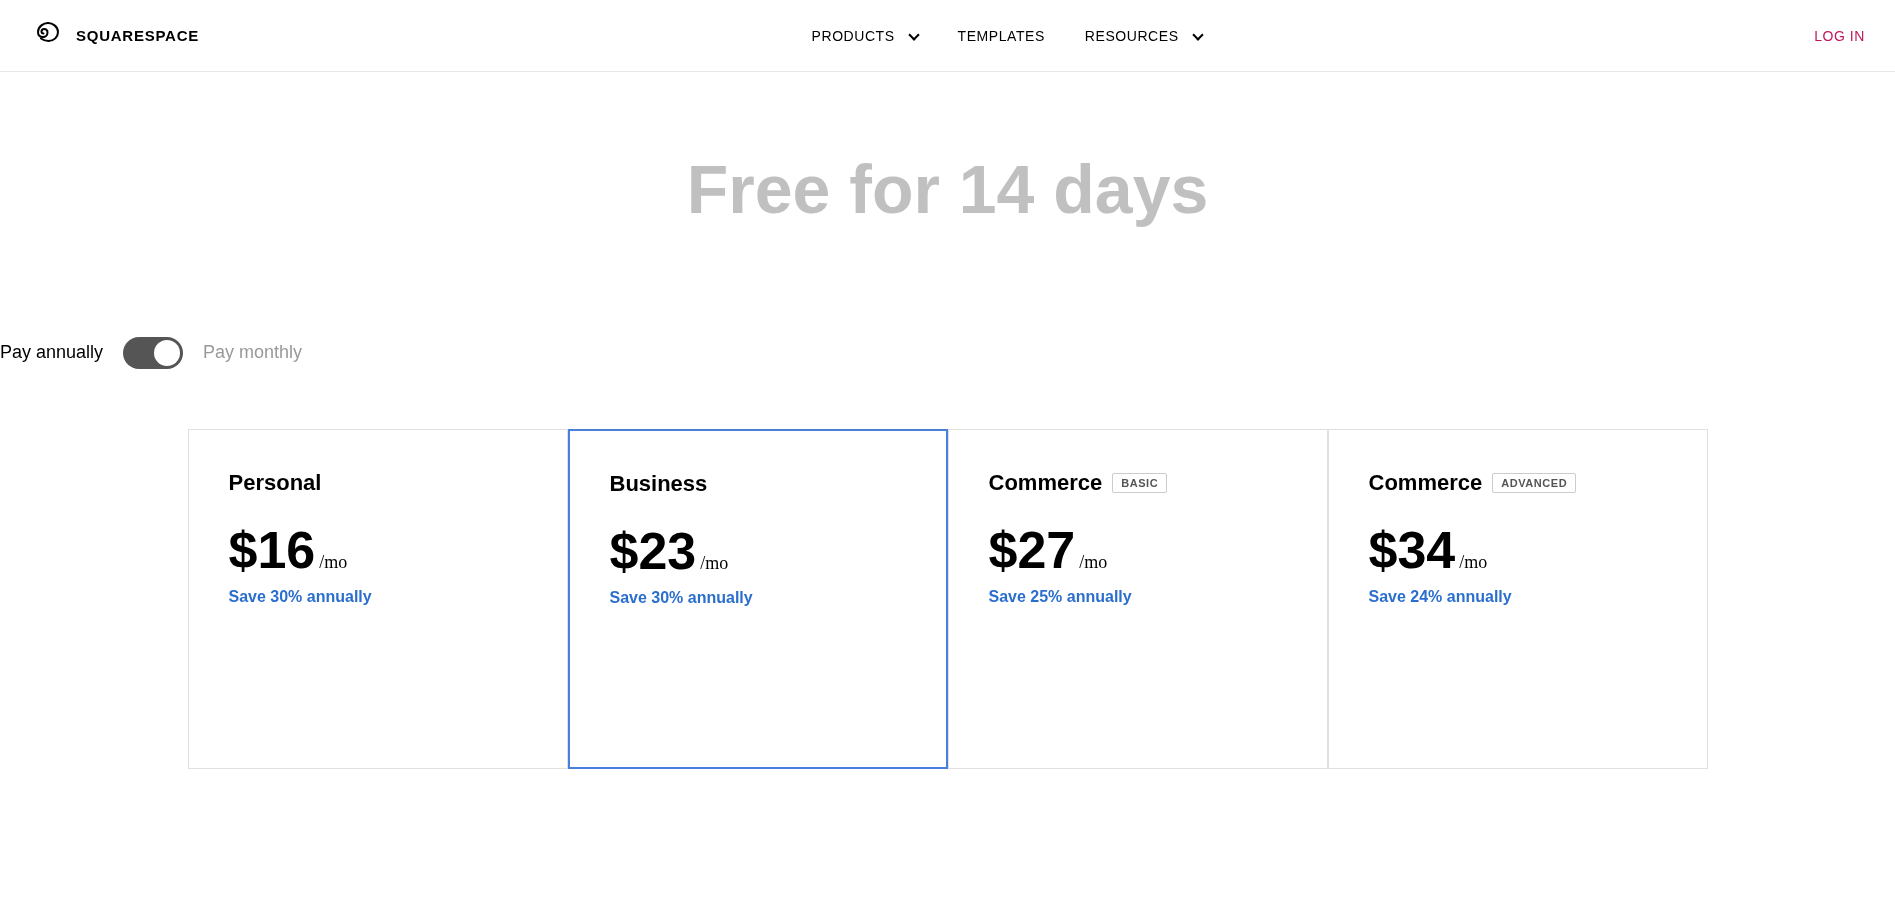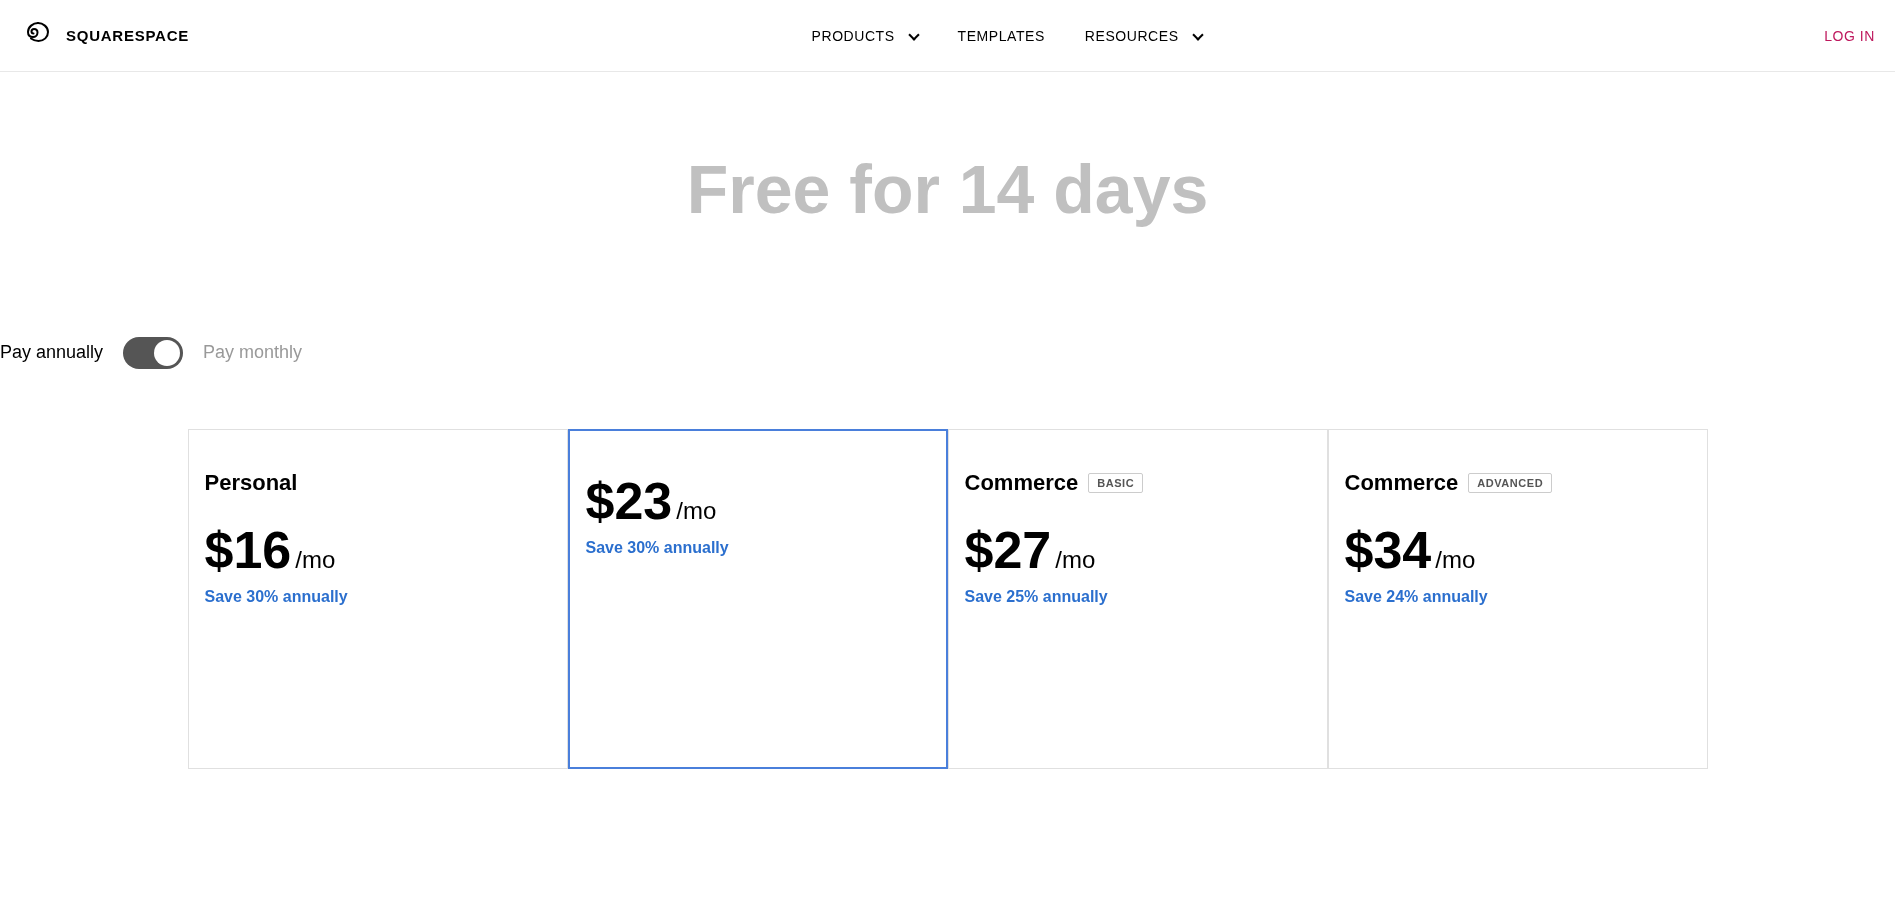--- a/index.html
+++ b/index.html
@@ -15,21 +15,21 @@
       width: 1895px;
       min-height: 912px;
       overflow-x: hidden;
     }
 
     
     nav {
       display: flex;
       align-items: center;
       justify-content: space-between;
-      padding: 0 20px;
+      padding: 0 30px;
       height: 72px;
       border-bottom: 1px solid #e8e8e8;
     }
 
     .nav-left {
       display: flex;
       align-items: center;
       gap: 10px;
     }
 
@@ -161,21 +161,21 @@
       display: flex;
       justify-content: center;
       align-items: flex-end;
       padding: 0 40px;
       gap: 0;
     }
 
     .pricing-card {
       background: #fff;
       border: 1px solid #e0e0e0;
-      padding: 40px 16px 40px;
+      padding: 40px 40px 40px;
       width: 380px;
       min-height: 340px;
       position: relative;
     }
 
     .pricing-card.featured {
       border: 2px solid #4a7fdb;
       margin-top: -52px;
     }
 
@@ -222,23 +222,24 @@
       margin-bottom: 8px;
     }
 
     .price-amount {
       font-size: 52px;
       font-weight: 700;
       color: #000;
     }
 
     .price-period {
-      font-size: 24px;
+      font-size: 18px;
       color: #000;
       font-weight: 400;
+      font-family: Liberation Serif, serif;
     }
 
     .price-savings {
       font-size: 16px;
       color: #2b6fce;
       font-weight: 700;
     }
 
     .chevron-down {
       display: inline-block;
@@ -311,20 +312,23 @@
     <div class="card-price">
       <span class="price-amount">$16</span>
       <span class="price-period">/mo</span>
     </div>
     <div class="price-savings">Save 30% annually</div>
   </div>
 
   <div>
     <div class="best-value-banner">BEST VALUE</div>
     <div class="pricing-card featured">
+      <div class="card-plan-name">
+        <span>Business</span>
+      </div>
       <div class="card-price">
         <span class="price-amount">$23</span>
         <span class="price-period">/mo</span>
       </div>
       <div class="price-savings">Save 30% annually</div>
     </div>
   </div>
 
   <div class="pricing-card">
     <div class="card-plan-name">

